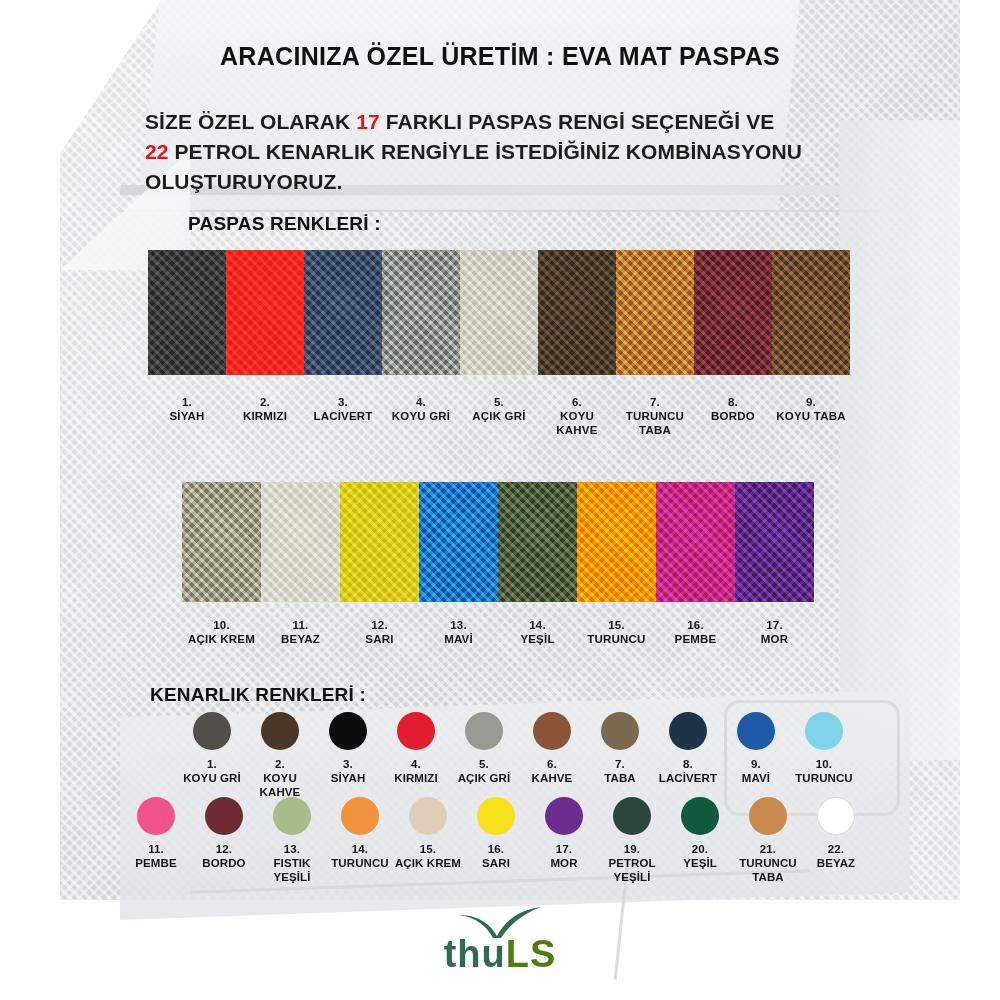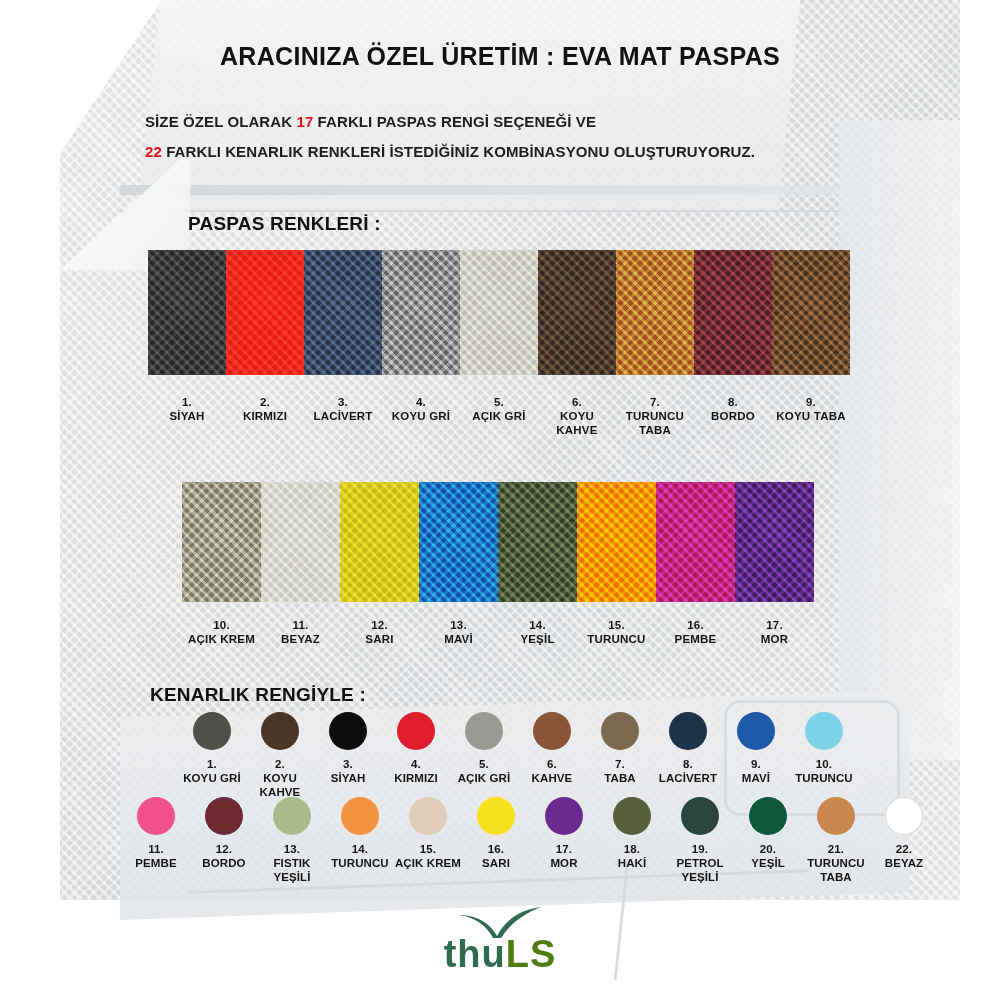--- a/index.html
+++ b/index.html
@@ -72,21 +72,21 @@
     opacity:.9;
   }
   
   #content{position:absolute;left:0;top:0;width:1000px;height:1000px;border-radius:7px;}
   .title{
     position:absolute;left:0;top:42px;width:1000px;text-align:center;
     font-size:25px;font-weight:bold;letter-spacing:.3px;color:#111;
   }
   .subtitle{
     position:absolute;left:145px;top:107px;width:730px;
-    font-size:15px;line-height:30px;font-weight:bold;color:#1d1d1d;
+    font-size:21px;line-height:30px;font-weight:bold;color:#1d1d1d;
     letter-spacing:.1px;
   }
   .hl{color:#e8121a;}
   .sec-head{
     position:absolute;font-size:19px;font-weight:bold;letter-spacing:.2px;color:#111;
   }
   #mats-head{left:150px;top:213px;margin-left:38px;}
   #edges-head{left:150px;top:684px;}
 
   .swatch-row{position:absolute;display:flex;}
@@ -139,21 +139,21 @@
   <div class="corner"></div>
 </div>
 
 <div id="content">
 
   <div class="title">ARACINIZA ÖZEL ÜRETİM : EVA MAT PASPAS</div>
 
   <div class="subtitle">
     <span>SİZE ÖZEL OLARAK </span><span class="hl">17</span><span> FARKLI PASPAS RENGİ SEÇENEĞİ VE</span>
     <br>
-    <span class="hl">22</span><span> FARKLI KENARLIK RENKLERİ İSTEDİĞİNİZ KOMBİNASYONU OLUŞTURUYORUZ.</span>
+    <span class="hl">22</span><span> PETROL KENARLIK RENGİYLE İSTEDİĞİNİZ KOMBİNASYONU OLUŞTURUYORUZ.</span>
   </div>
 
   <div class="sec-head" id="mats-head">PASPAS RENKLERİ :</div>
 
   <div class="swatch-row" id="mat-row-1" style="left:148px;top:250px;">
       <div class="swatch" style="width: 78px; height: 125px; background: rgb(58, 58, 58);"></div>
       <div class="swatch" style="width: 78px; height: 125px; background: rgb(240, 40, 30);"></div>
       <div class="swatch" style="width: 78px; height: 125px; background: rgb(59, 74, 99);"></div>
       <div class="swatch" style="width: 78px; height: 125px; background: rgb(138, 141, 138);"></div>
       <div class="swatch" style="width: 78px; height: 125px; background: rgb(207, 206, 194);"></div>
@@ -239,21 +239,21 @@
       <div class="lbl" style="width: 79px;">
         <div>16.</div>
         <div>PEMBE</div>
       </div>
       <div class="lbl" style="width: 79px;">
         <div>17.</div>
         <div>MOR</div>
       </div>
     </div>
 
-  <div class="sec-head" id="edges-head">KENARLIK RENGİYLE :</div>
+  <div class="sec-head" id="edges-head">KENARLIK RENKLERİ :</div>
 
   <div class="dots-row" id="edge-row-1" style="left:178px;top:712px;">
       <div class="dotcell" style="width: 68px;">
         <div class="dot" style="background: rgb(81, 79, 74);"></div>
         <div class="dot-lbl">
           <div>1.</div>
           <div>KOYU GRİ</div>
         </div>
       </div>
       <div class="dotcell" style="width: 68px;">
@@ -361,27 +361,20 @@
         <div class="dot-lbl">
           <div>16.</div>
           <div>SARI</div>
         </div>
       </div>
       <div class="dotcell" style="width: 68px;">
         <div class="dot" style="background: rgb(106, 44, 145);"></div>
         <div class="dot-lbl">
           <div>17.</div>
           <div>MOR</div>
-        </div>
-      </div>
-      <div class="dotcell" style="width: 68px;">
-        <div class="dot" style="background: rgb(87, 95, 58);"></div>
-        <div class="dot-lbl">
-          <div>18.</div>
-          <div>HAKİ</div>
         </div>
       </div>
       <div class="dotcell" style="width: 68px;">
         <div class="dot" style="background: rgb(41, 69, 60);"></div>
         <div class="dot-lbl">
           <div>19.</div>
           <div>PETROL YEŞİLİ</div>
         </div>
       </div>
       <div class="dotcell" style="width: 68px;">

